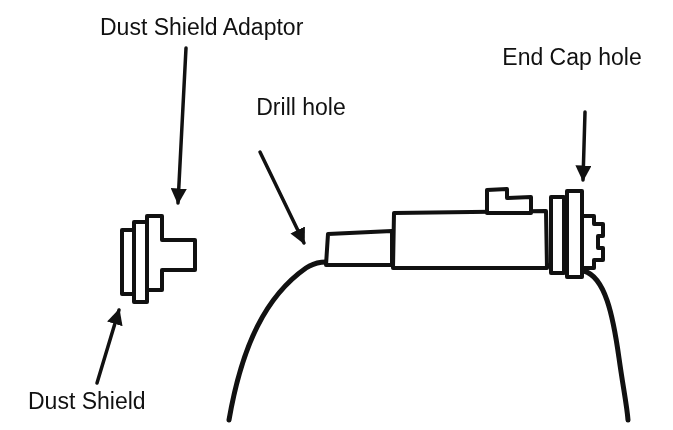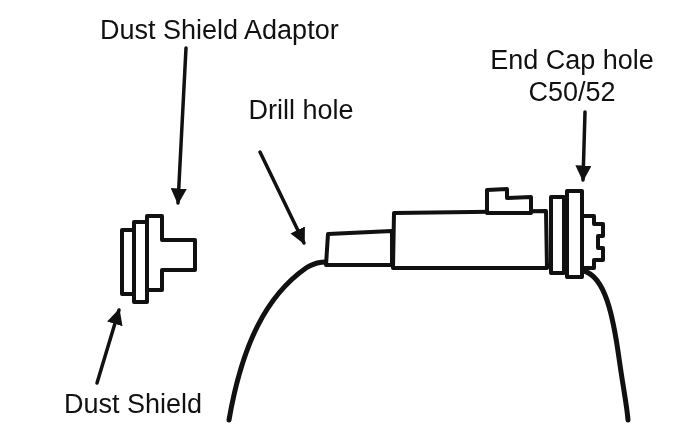--- a/index.html
+++ b/index.html
@@ -12,21 +12,21 @@
     font-family: "Liberation Sans", sans-serif;
     color: #111111;
   }
   .figure svg {
     position: absolute;
     left: 0; top: 0;
     width: 673px; height: 430px;
   }
   .label {
     position: absolute;
-    font-size: 27px;
+    font-size: 23px;
     line-height: 1.2;
     color: #111111;
     white-space: nowrap;
   }
   .center { text-align: center; }
 </style>
 </head>
 <body>
 
 <div class="figure">
@@ -59,23 +59,22 @@
     <line x1="186" y1="48" x2="178" y2="203" stroke="#111111" stroke-width="3.5" stroke-linecap="round" marker-end="url(#arrowhead)"></line>
     <line x1="585" y1="112" x2="583" y2="180" stroke="#111111" stroke-width="3.5" stroke-linecap="round" marker-end="url(#arrowhead)"></line>
     <line x1="260" y1="152" x2="304" y2="243" stroke="#111111" stroke-width="3.5" stroke-linecap="round" marker-end="url(#arrowhead)"></line>
     <line x1="97" y1="383" x2="119" y2="310" stroke="#111111" stroke-width="3.5" stroke-linecap="round" marker-end="url(#arrowhead)"></line>
   </svg>
 
   <div class="label" style="left:100px; top:14px;">Dust Shield Adaptor</div>
 
   <div class="label center" style="left:472px; top:44px; width:200px;">
     <div>End Cap hole</div>
-    <div>C50/52</div>
   </div>
 
   <div class="label center" style="left:240px; top:94px; width:122px;">
     <div>Drill hole</div>
   </div>
 
-  <div class="label" style="left:28px; top:388px;margin-left:36px;">Dust Shield</div>
+  <div class="label" style="left:28px; top:388px;">Dust Shield</div>
 
 
 </div>
 
 </body></html>

